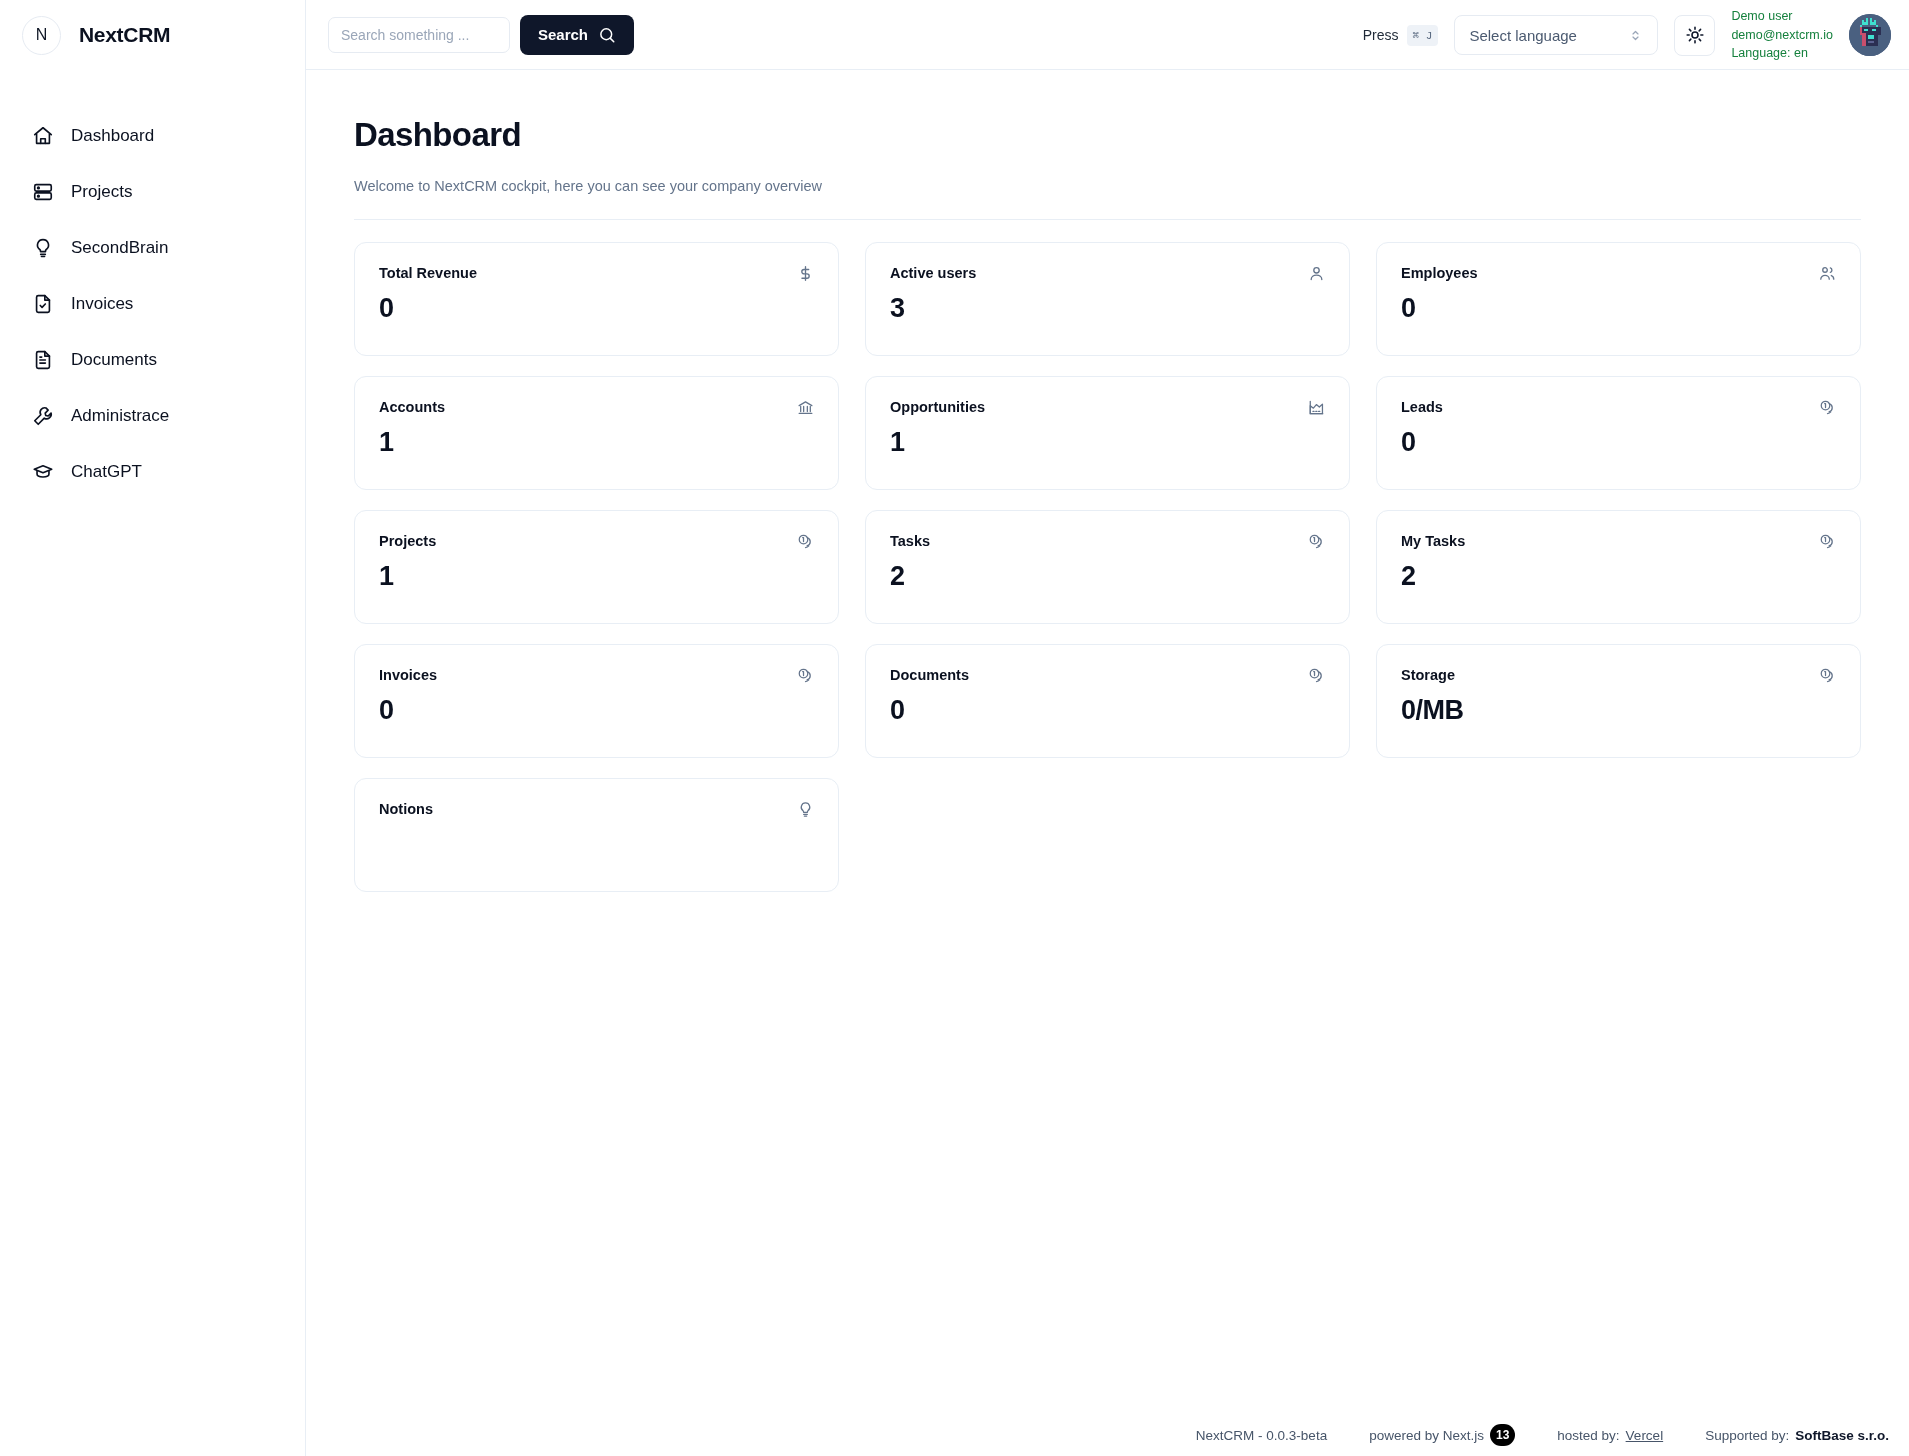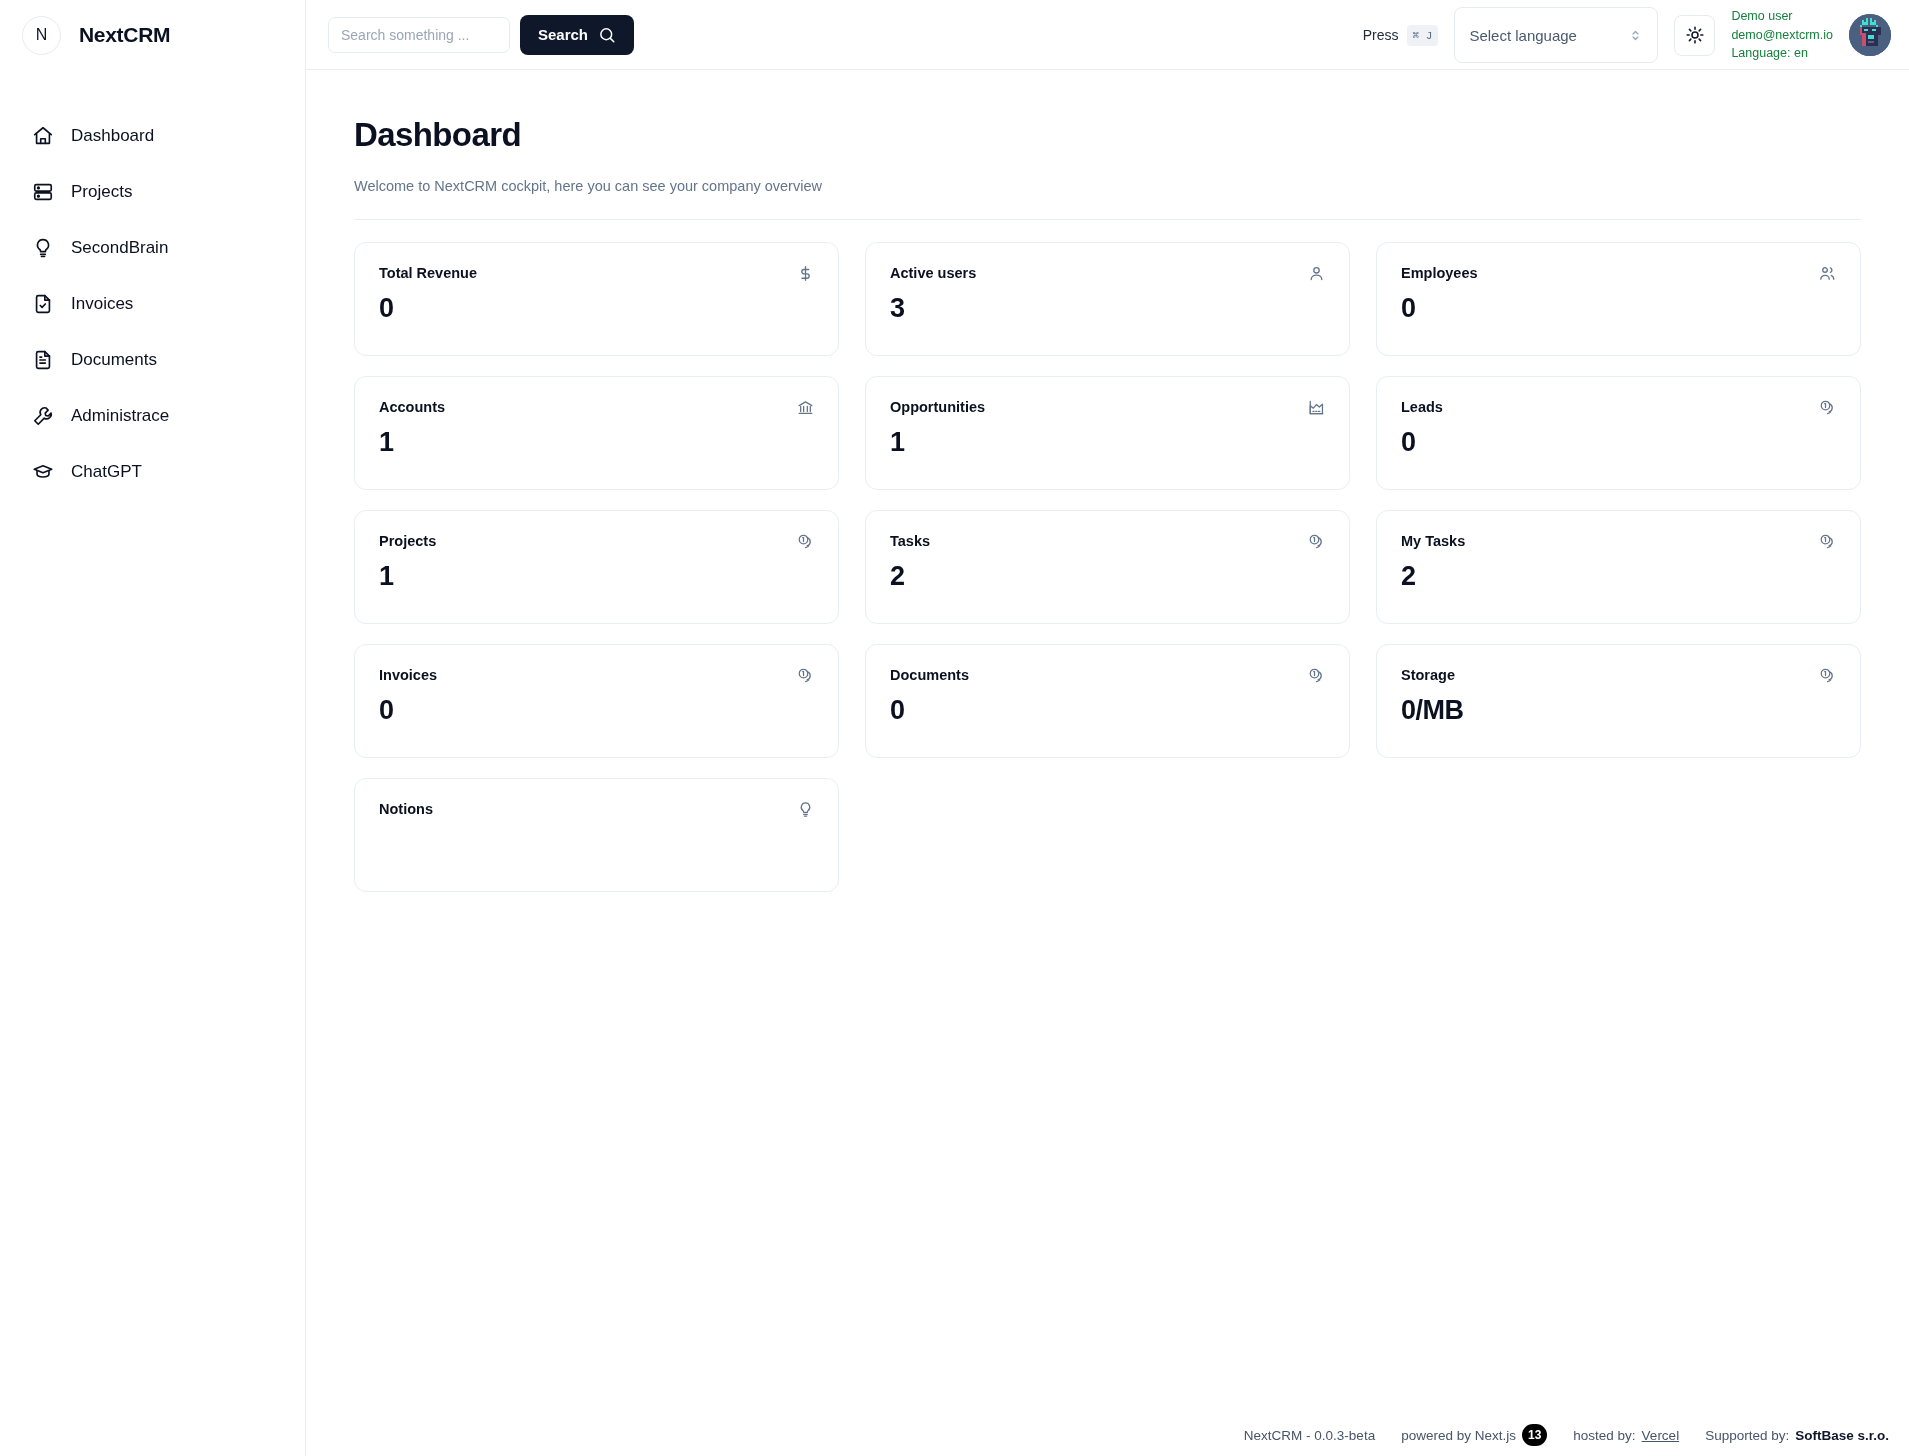--- a/index.html
+++ b/index.html
@@ -74,21 +74,21 @@
     display: flex; align-items: center; gap: 16px;
   }
   .press { display: flex; align-items: center; gap: 8px; font-size: 14px; color: #1f2937; }
   .kbd {
     display: inline-flex; align-items: center; justify-content: center;
     min-width: 30px; height: 21px; padding: 0 6px;
     background: #eef2f7; border-radius: 4px;
     font-size: 11px; color: #5a6a80; font-family: "Liberation Mono", monospace;
   }
   .lang-select {
-    width: 204px; height: 56px;
+    width: 204px; height: 40px;
     border: 1px solid #e6ebf2; border-radius: 8px;
     display: flex; align-items: center; justify-content: space-between;
     padding: 0 14px; font-size: 15px; color: #4b5a70; cursor: pointer; background:#fff;
   }
   .lang-select .ico { width: 15px; height: 15px; color: #9aa6b8; }
   .theme-btn {
     width: 41px; height: 41px; border: 1px solid #e6ebf2; border-radius: 8px;
     display: flex; align-items: center; justify-content: center; cursor: pointer; background:#fff;
   }
   .theme-btn .ico { width: 20px; height: 20px; color: #0f172a; }
@@ -120,21 +120,21 @@
     position: relative;
   }
   .card-head { display: flex; align-items: flex-start; justify-content: space-between; }
   .card-title { font-size: 14.5px; font-weight: 600; color: #0b1120; }
   .card-ico { width: 17px; height: 17px; color: #64748b; flex: 0 0 auto; }
   .card-value { margin-top: 11px; font-size: 27px; font-weight: 700; letter-spacing: -0.5px; color: #0b1120; }
 
   
   .footer {
     position: absolute; right: 20px; bottom: 10px;
-    display: flex; align-items: center; gap: 26px;
+    display: flex; align-items: center; gap: 42px;
     font-size: 13.5px; color: #475569;
   }
   .footer .seg { display: flex; align-items: center; gap: 6px; white-space: nowrap; }
   .badge13 {
     display: inline-flex; align-items: center; justify-content: center;
     min-width: 22px; height: 22px; padding: 8px 6px;
     background: #000; color: #fff; border-radius: 11px;
     font-size: 12px; font-weight: 700;
   }
   .link-u { text-decoration: underline; color: #475569; cursor: pointer; }

